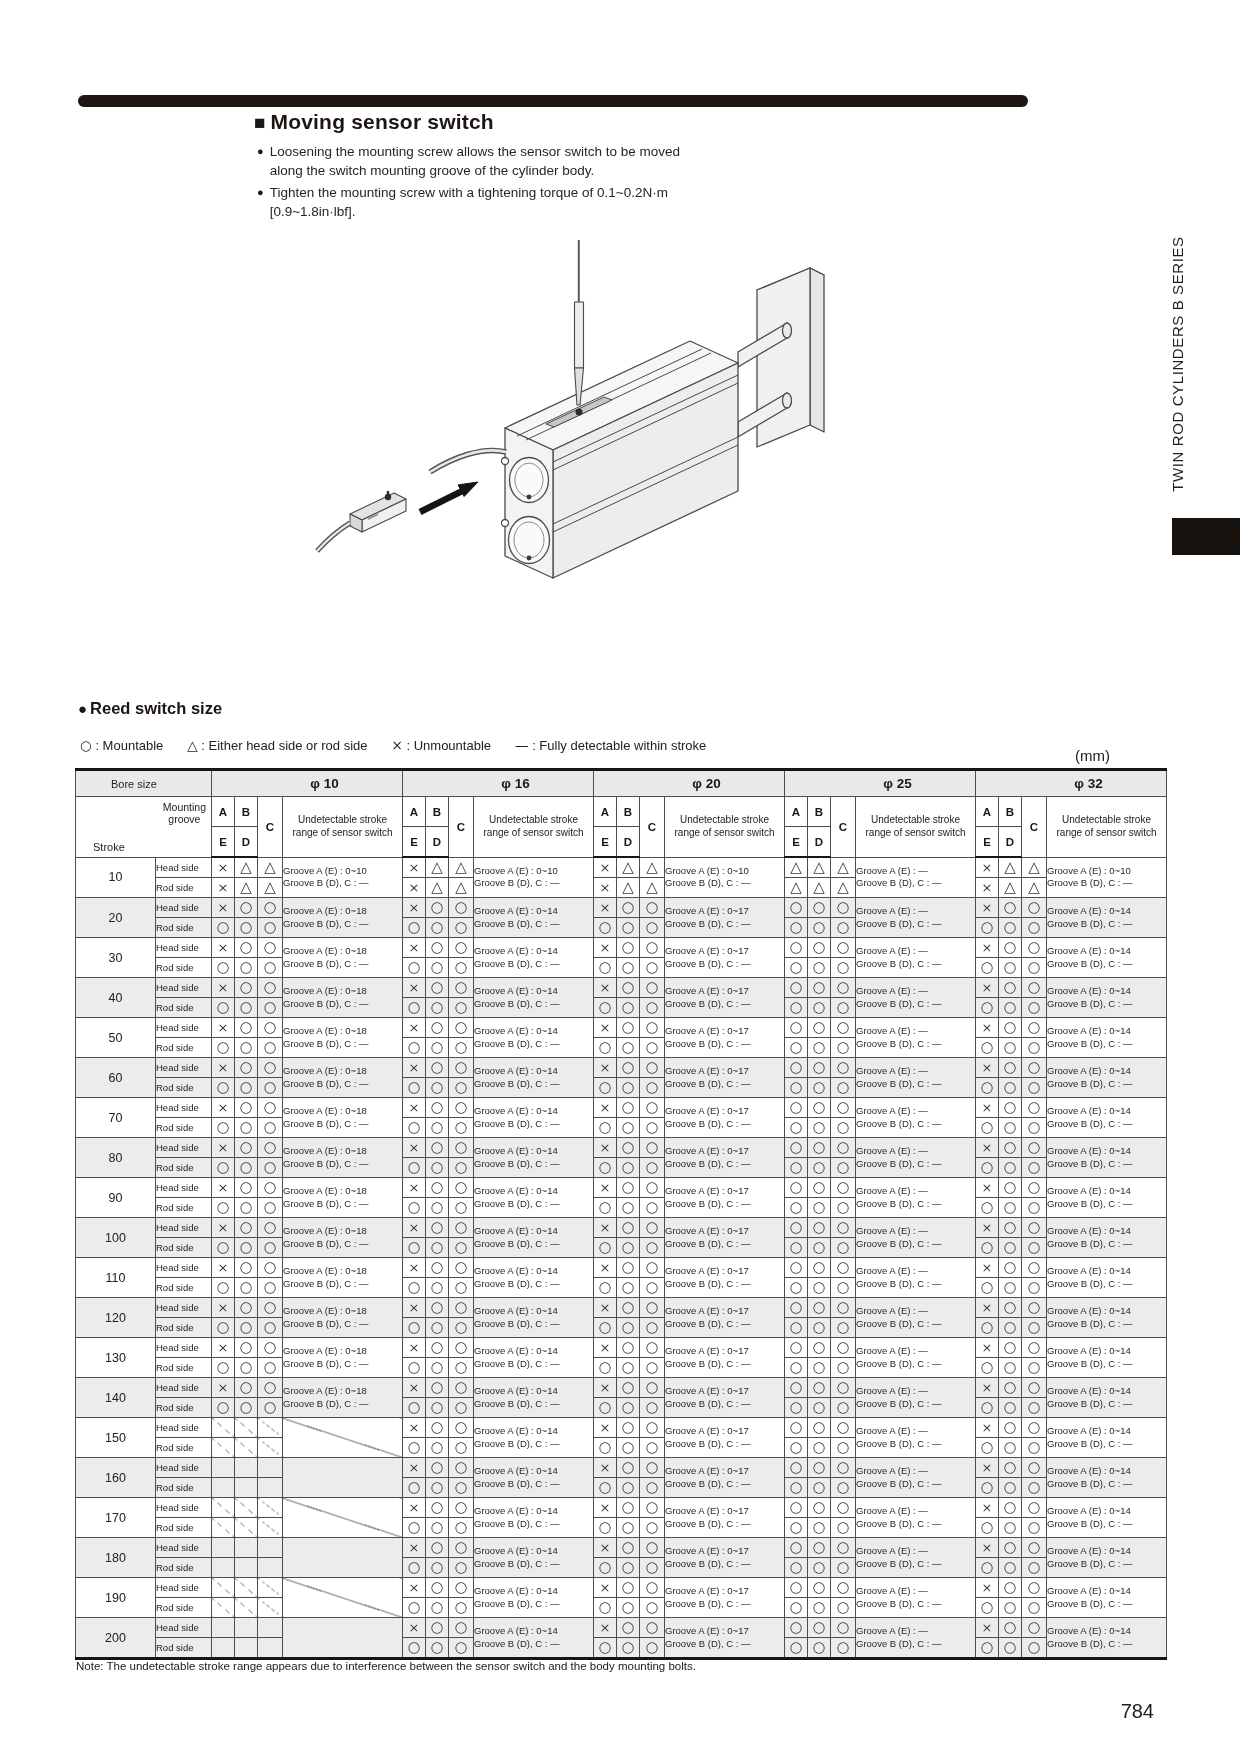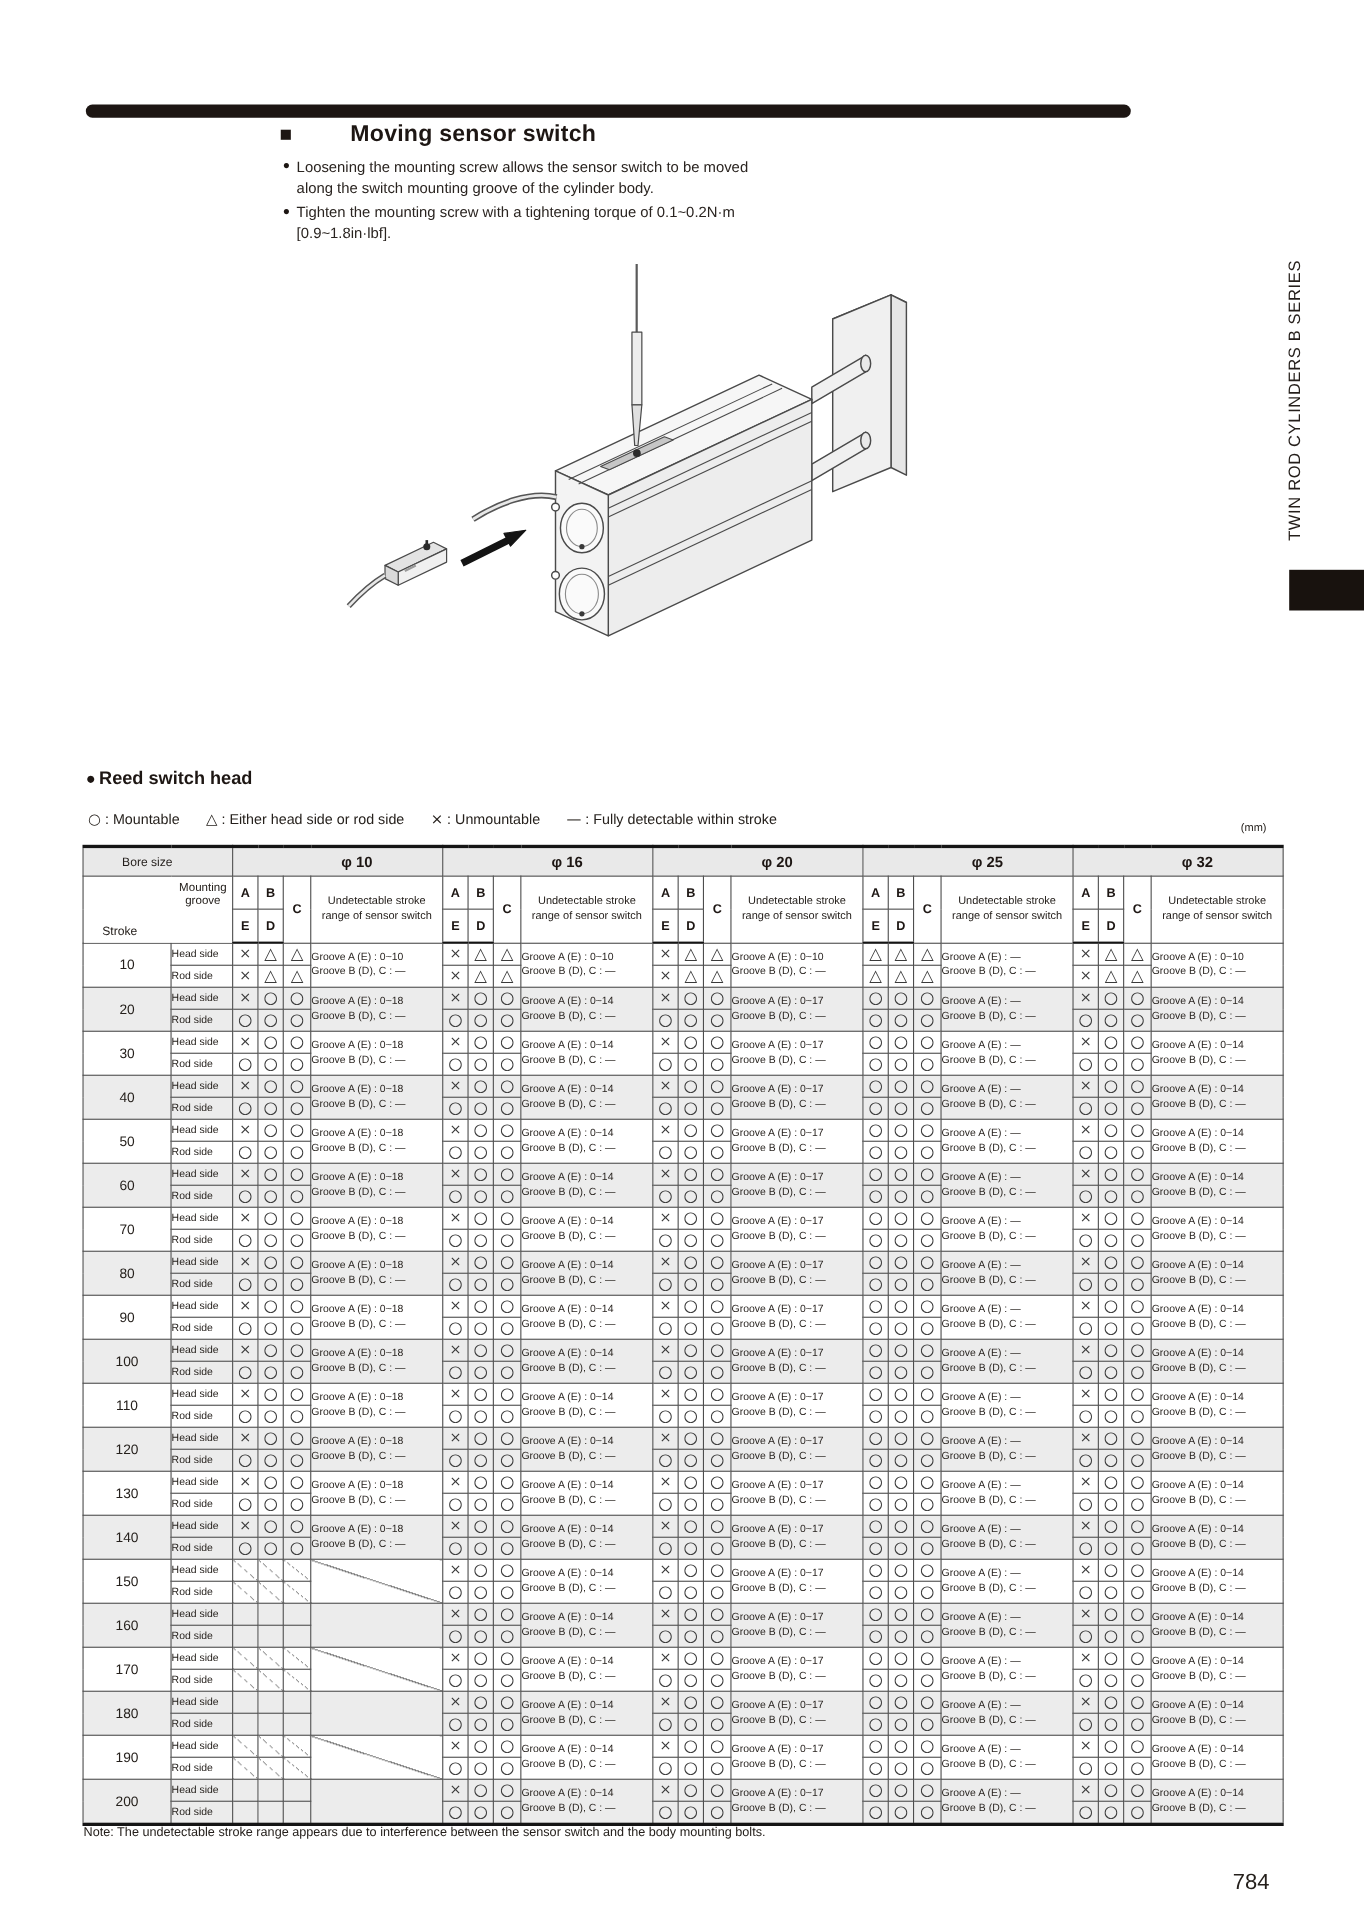--- a/index.html
+++ b/index.html
@@ -3,38 +3,38 @@
 <meta charset="utf-8">
 <style>
   html,body{margin:0;padding:0;background:#fff;}
   .page{position:relative;width:1240px;height:1754px;background:#ffffff;overflow:hidden;
         font-family:"Liberation Sans", sans-serif;color:#241f1c;}
   
   .top-bar{position:absolute;left:78px;top:95px;width:950px;height:12px;border-radius:6px;background:#1d1613;}
   
   .ms-head{position:absolute;left:254px;top:110px;display:flex;align-items:center;}
   .ms-head .sq{font-size:19px;line-height:1;margin-right:5px;color:#1d1613;}
-  .ms-head .t{font-size:21px;font-weight:bold;letter-spacing:0.2px;color:#1d1613;margin-left:48px;}
+  .ms-head .t{font-size:21px;font-weight:bold;letter-spacing:0.2px;color:#1d1613;}
   .ms-bullets{position:absolute;left:257px;top:143px;width:452px;}
   .ms-bullets .li{display:flex;margin-bottom:3px;}
   .ms-bullets .dot{font-size:11px;line-height:1.55;margin-right:6px;color:#1d1613;}
   .ms-bullets .tx{font-size:13.5px;line-height:1.4;color:#2a2420;}
   
   .series-label{position:absolute;left:1031px;top:352px;width:300px;height:24px;
     transform:rotate(-90deg);text-align:center;font-size:15px;letter-spacing:0.6px;
     color:#241e1a;white-space:nowrap;}
   .edge-tab{position:absolute;left:1172px;top:518px;width:68px;height:37px;background:#18120e;}
   
   .reed-head{position:absolute;left:78px;top:699px;display:flex;align-items:center;}
   .reed-head .dot{font-size:15px;margin-right:3px;color:#1d1613;}
   .reed-head .t{font-size:16.5px;font-weight:bold;color:#1d1613;}
   .legend{position:absolute;left:80px;top:737px;font-size:13px;color:#25201c;white-space:nowrap;}
   .legend .item{margin-right:24px;}
   .legend .sym{font-family:"DejaVu Sans",sans-serif;font-size:13.5px;}
-  .unit{position:absolute;left:1128px;top:747px;font-size:10px;color:#25201c;text-align:right;}
+  .unit{position:absolute;left:1075px;top:747px;font-size:15px;color:#25201c;text-align:right;}
   
   .tbl-wrap{position:absolute;left:75px;top:768px;}
   table.reed{border-collapse:collapse;table-layout:fixed;width:1091px;
     border-top:3px solid #151515;border-bottom:3px solid #151515;
     border-left:1.5px solid #3d3d3d;border-right:1.5px solid #3d3d3d;}
   table.reed td{border:1px solid #4d4d4d;padding:0;overflow:hidden;vertical-align:middle;}
   tr.h1 td{height:25px;background:#e9e9e9;padding-left:35px;}
   tr.h2 td, tr.h3 td{height:29px;background:#ffffff;}
   tr.h3 td{border-bottom:2px solid #151515;}
   td.corner-top{font-size:11px;padding-left:7px;text-align:left;}
@@ -138,21 +138,21 @@
       <path d="M420,512 L462,491.2" stroke="#141414" stroke-width="6.5" fill="none"></path>
       <path d="M478,482 L464.1,496.5 L458.1,484.9 Z" fill="#141414" stroke="#141414" stroke-width="1"></path>
     </g>
   </svg>
 
   <div class="series-label">TWIN ROD CYLINDERS B SERIES</div>
   <div class="edge-tab"></div>
 
   <div class="reed-head">
     <span class="dot">●</span>
-    <span class="t">Reed switch head</span>
+    <span class="t">Reed switch size</span>
   </div>
 
   <div class="legend"><span class="item"><span class="sym">○</span><span> : Mountable</span></span><span class="item"><span class="sym">△</span><span> : Either head side or rod side</span></span><span class="item"><span class="sym">×</span><span> : Unmountable</span></span><span class="item"><span class="sym">—</span><span> : Fully detectable within stroke</span></span></div>
   <div class="unit">(mm)</div>
 
   <div class="tbl-wrap">
       <table class="reed">
         <colgroup>
           <col style="width: 80px;">
           <col style="width: 56px;">

